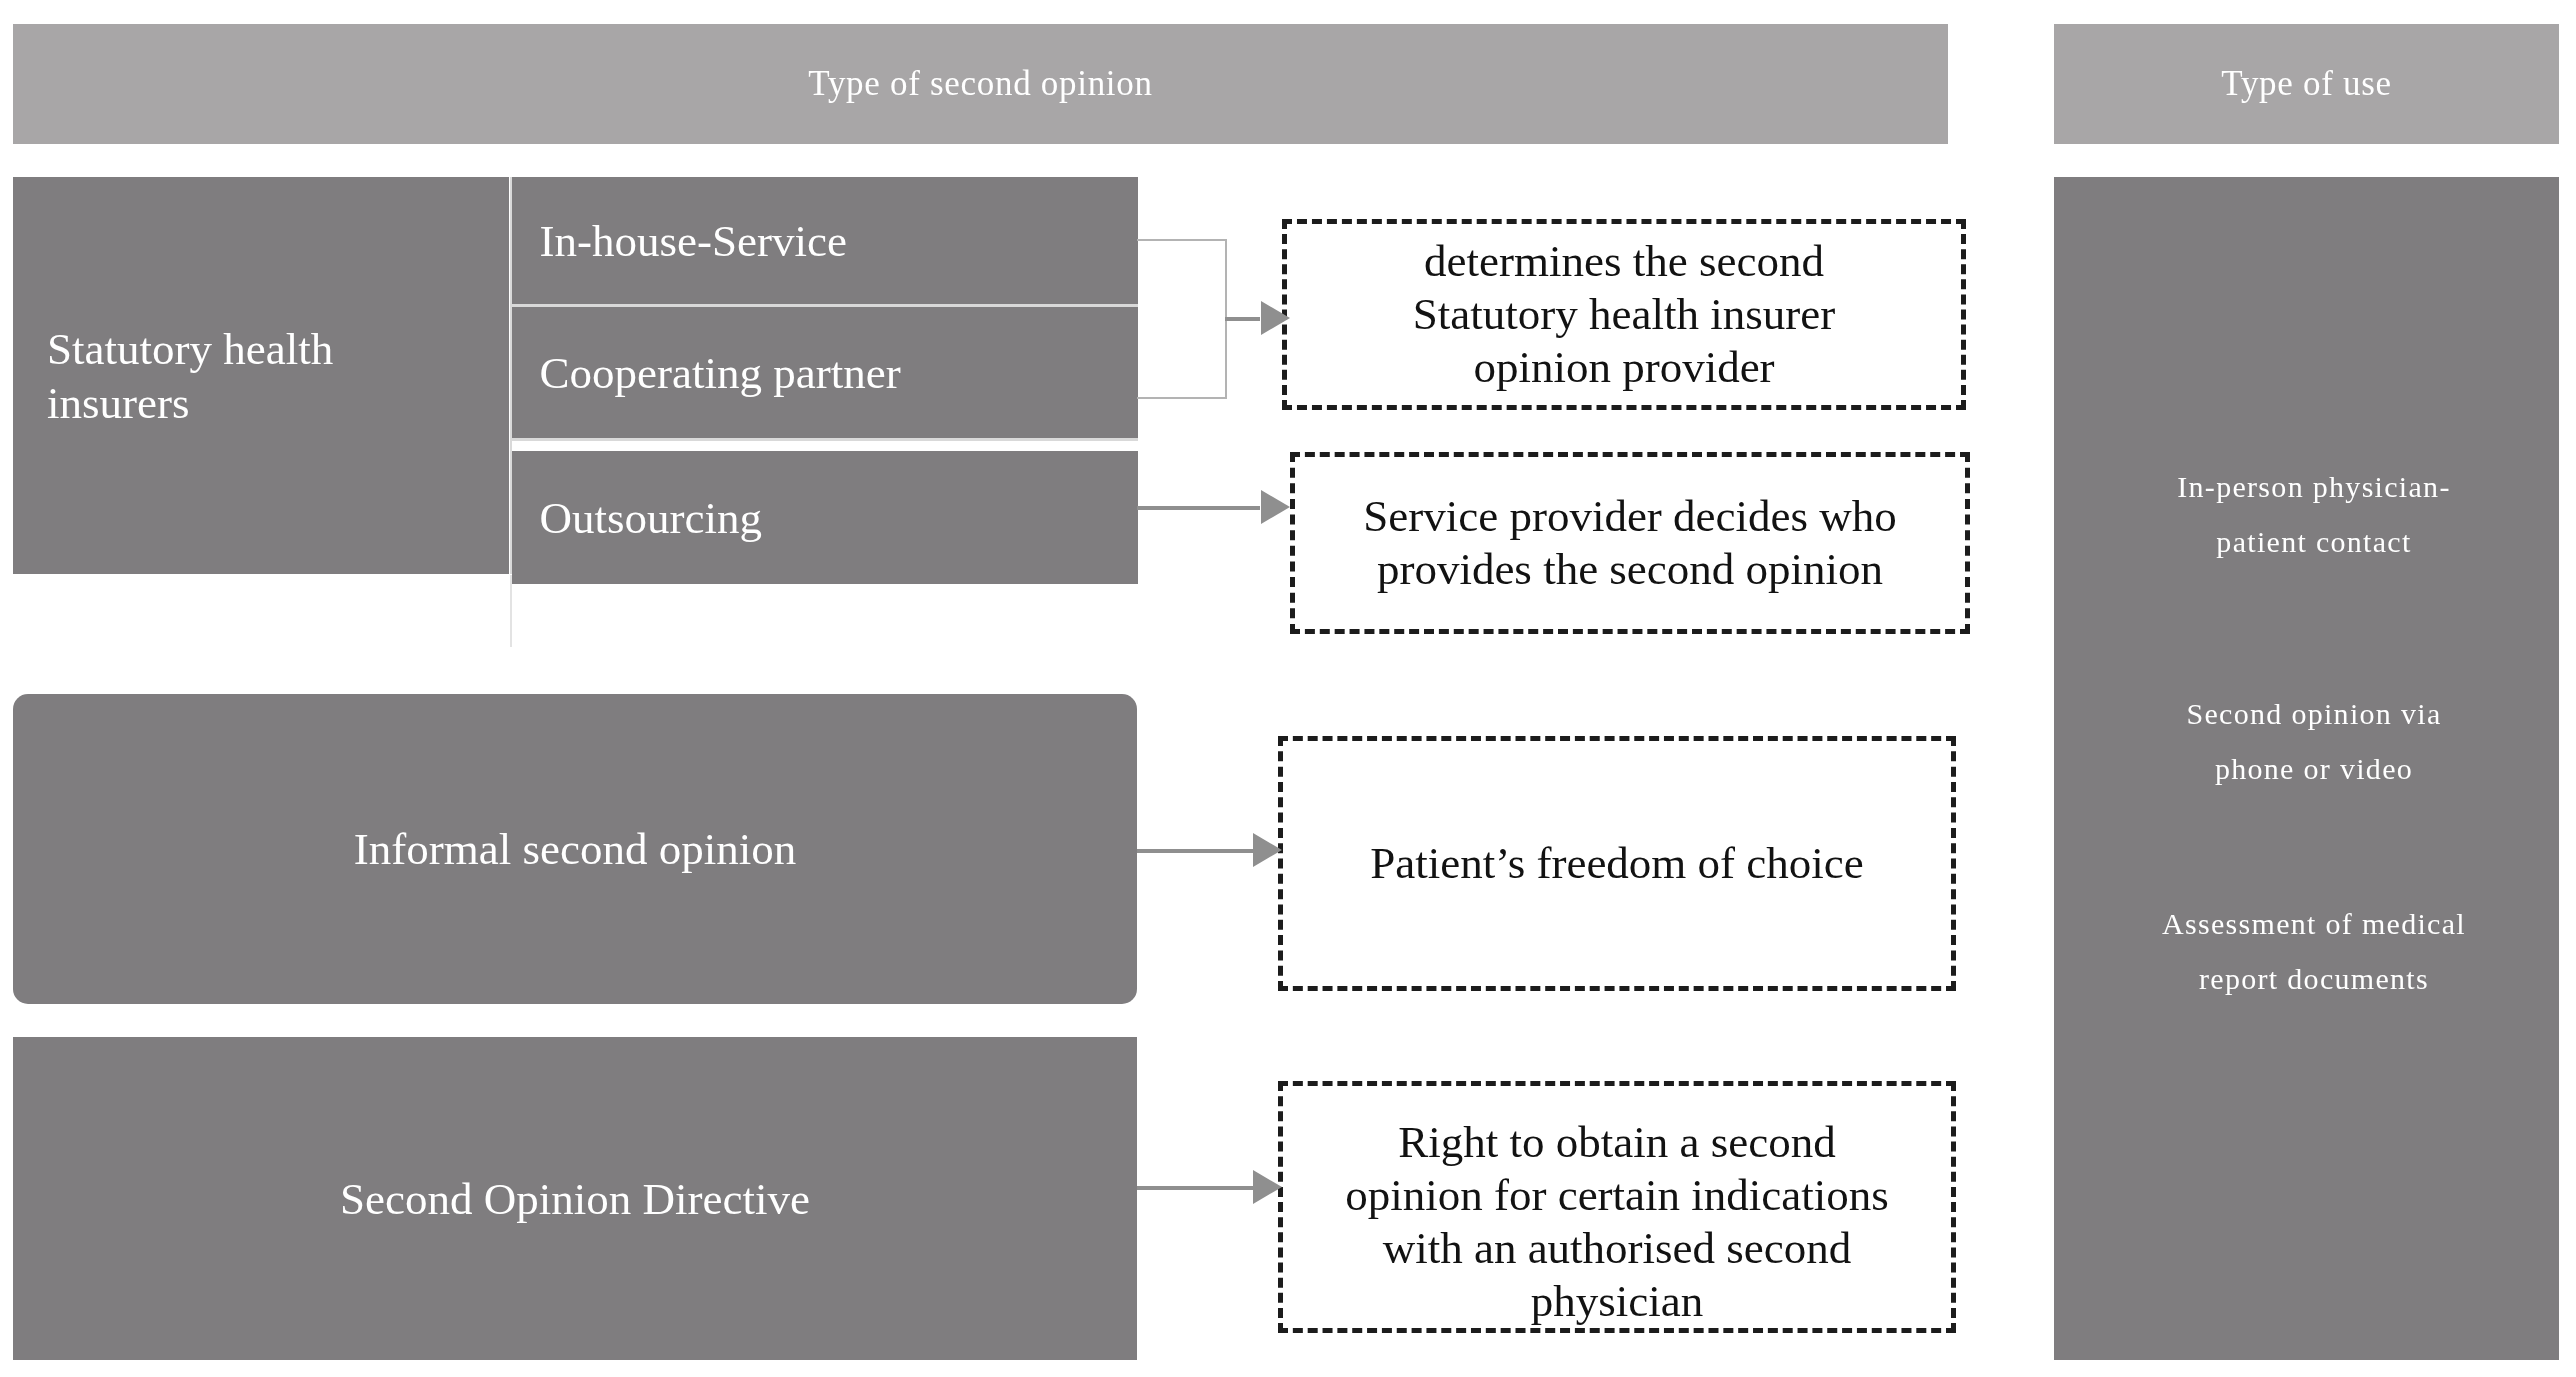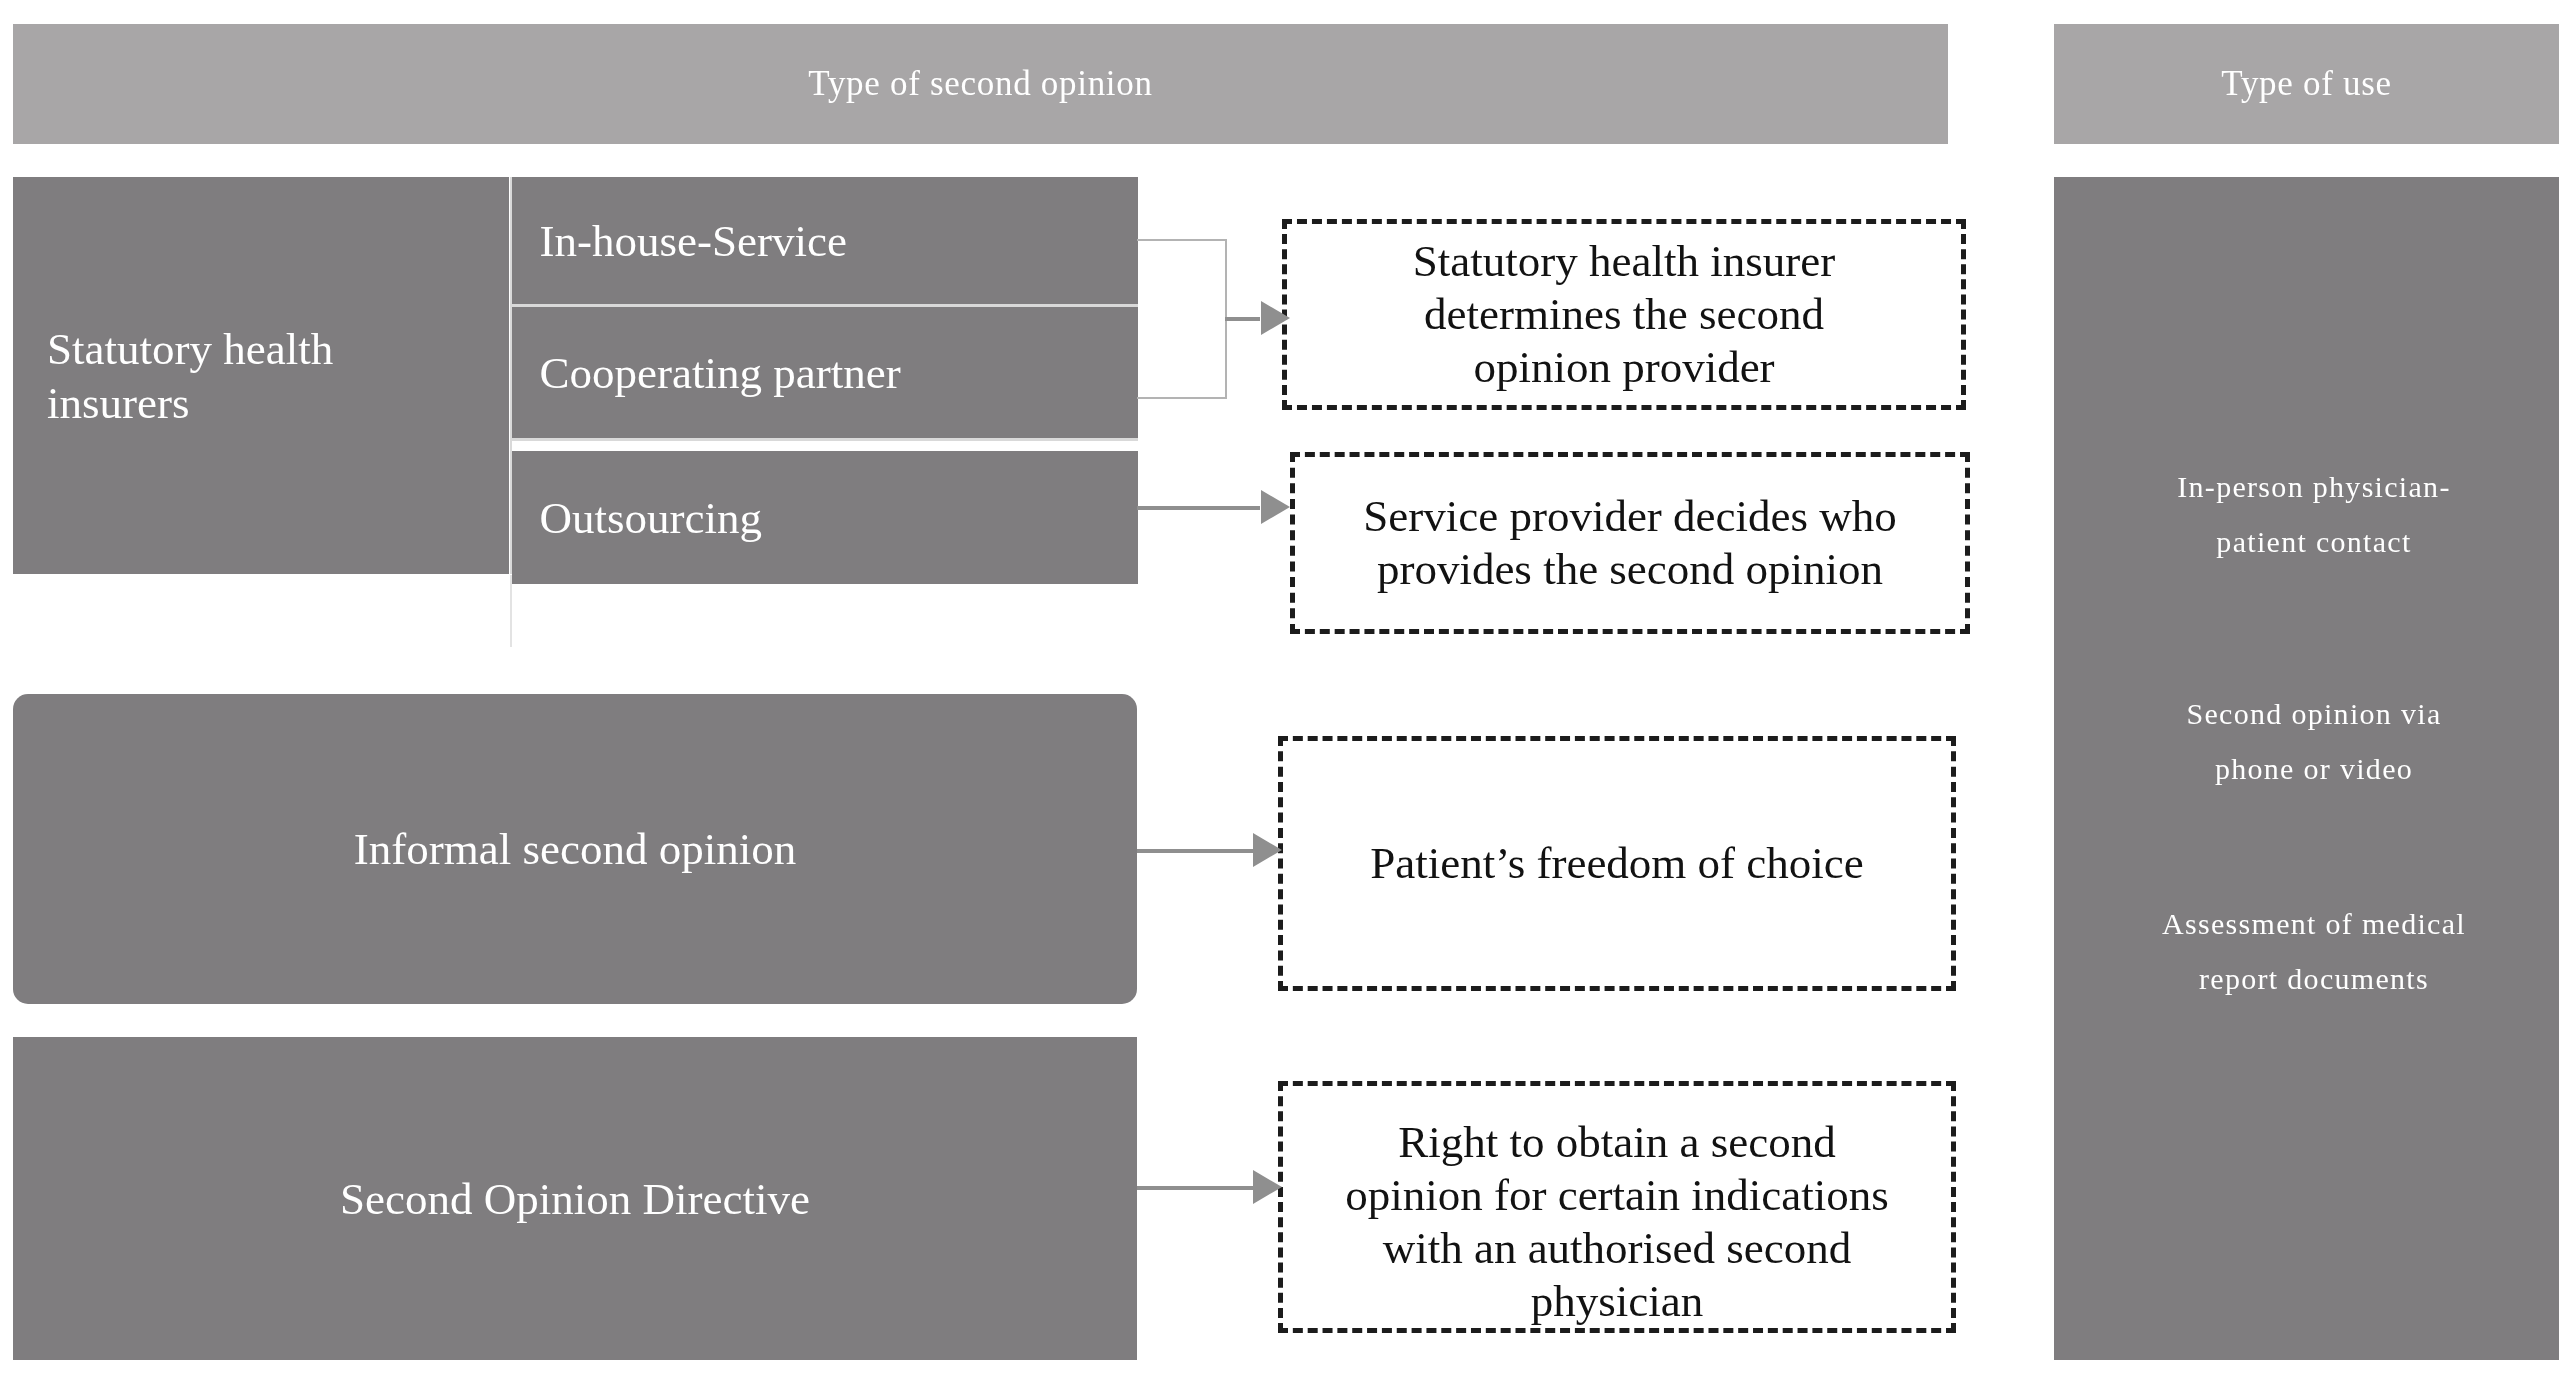--- a/index.html
+++ b/index.html
@@ -104,22 +104,22 @@
 
   <div class="abs gray-box center-both t" style="left:13px; top:694px; width:1124px; height:310px;border-radius:15px;">
     <span>Informal second opinion</span>
   </div>
 
   <div class="abs gray-box center-both t" style="left:13px; top:1037px; width:1124px; height:323px;">
     <span>Second Opinion Directive</span>
   </div>
 
   <div class="abs dashed-box" style="left:1282px; top:219px; width:674px; height:181px;">
+    <span class="line">determines the second</span>
     <span class="line">Statutory health insurer</span>
-    <span class="line">determines the second</span>
     <span class="line">opinion provider</span>
   </div>
 
   <div class="abs dashed-box" style="left:1290px; top:452px; width:670px; height:172px;">
     <span class="line">Service provider decides who</span>
     <span class="line">provides the second opinion</span>
   </div>
 
   <div class="abs dashed-box" style="left:1278px; top:736px; width:668px; height:245px;">
     <span class="line">Patient’s freedom of choice</span>

